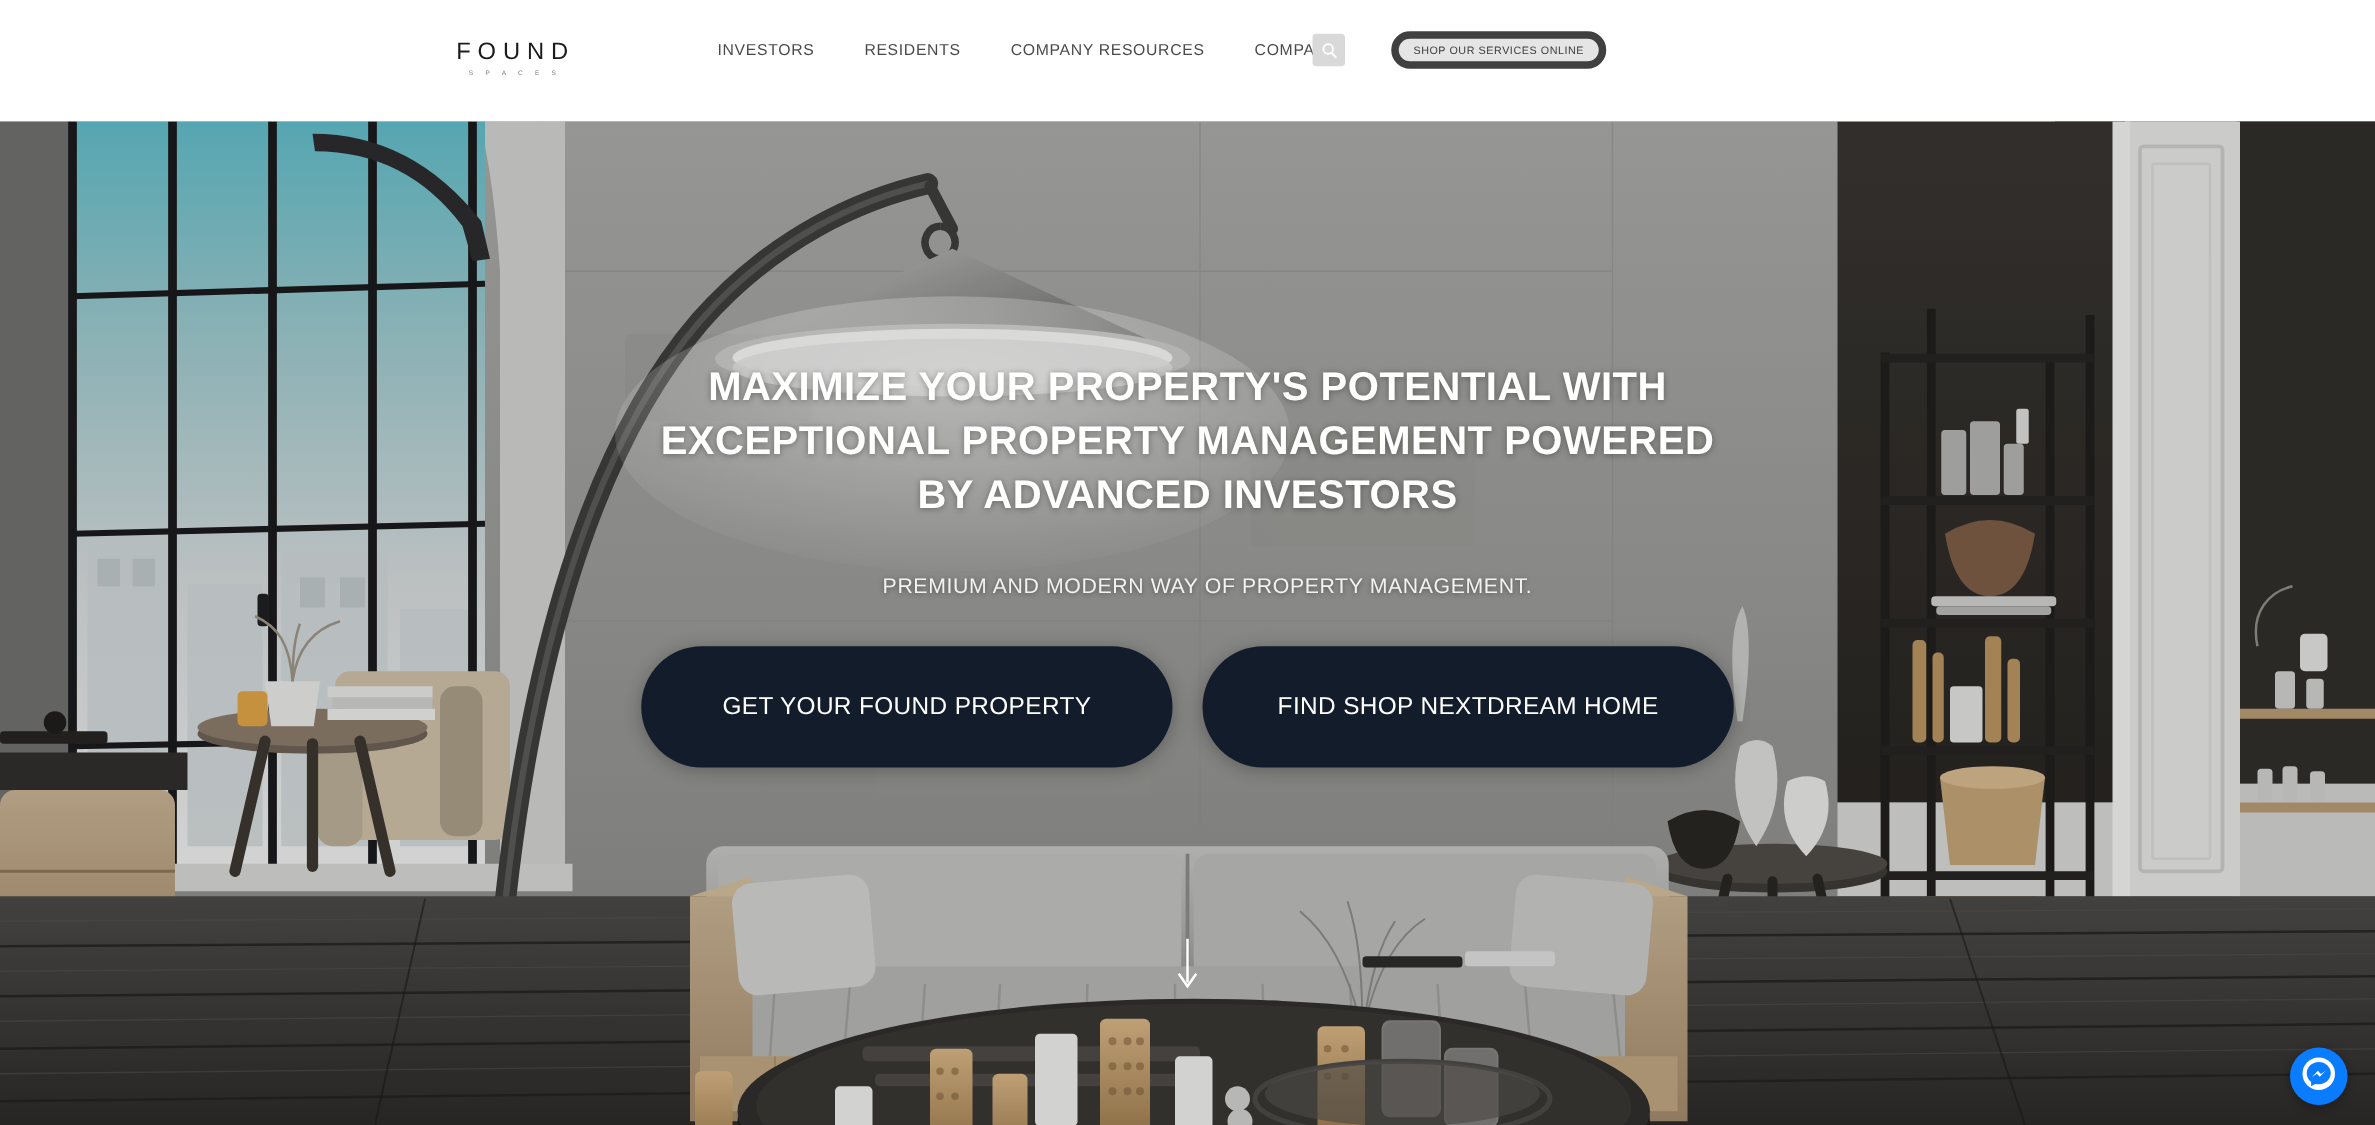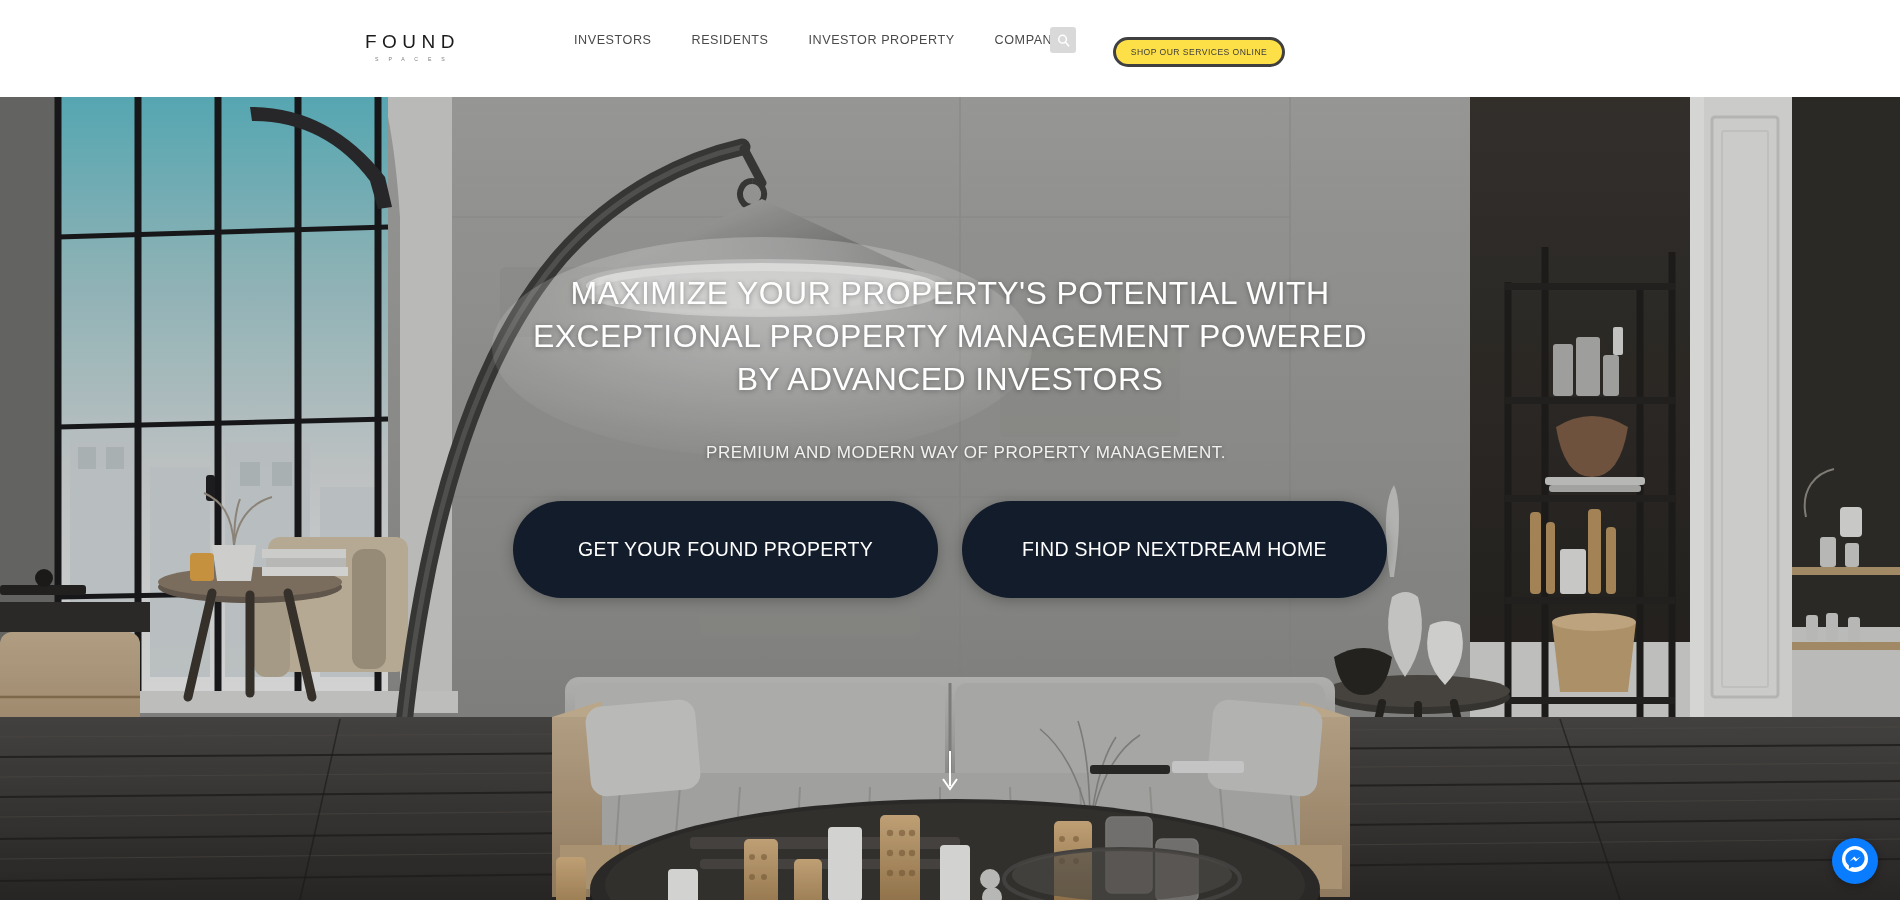--- a/index.html
+++ b/index.html
@@ -83,33 +83,32 @@
     align-items: center;
     justify-content: center;
     cursor: pointer;
   }
   .search-btn svg { display:block; }
 
   .pill-btn {
     position: absolute;
     top: 25px;
     height: 30px;
-    border: 3px solid #404040;
+    border: 6px solid #404040;
     border-radius: 16px;
-    background: #fde047;
+    background: #e5e5e5;
     color: #3d3d3d;
     font-size: 8.6px;
     letter-spacing: 0.45px;
     display: flex;
     align-items: center;
     justify-content: center;
     white-space: nowrap;
     cursor: pointer;
     font-family: "Liberation Sans", sans-serif;
-    margin-top: 12px;
   }
   .pill-shop { left: 1113px; width: 172px; }
   .pill-consult { left: 1317px; width: 256px; }
 
   
   .hero {
     position: relative;
     width: 1900px;
     height: 803px;
     overflow: hidden;
@@ -132,26 +131,26 @@
     position: absolute;
     left: 0; right: 0;
     top: 175px;
     z-index: 10;
     text-align: center;
     color: #fff;
   }
   .hero-title {
     font-size: 32px;
     line-height: 1.34;
-    font-weight: 400;
+    font-weight: 700;
     letter-spacing: 0.4px;
     color: #ffffff;
     text-shadow: 0 1px 5px rgba(0,0,0,0.35);
     max-width: 900px;
-    margin: 0 auto;
+    margin: 16px auto;
   }
   .hero-sub {
     margin-top: 42px;
     font-size: 17px;
     font-weight: 300;
     letter-spacing: 0.5px;
     color: #f2f2f2;
     text-shadow: 0 1px 4px rgba(0,0,0,0.4);
     padding-left: 32px;
   }
@@ -214,21 +213,21 @@
 <header class="site-header">
 
   <div class="logo-wrap">
     <div class="logo-mark">FOUND</div>
     <div class="logo-sub">S P A C E S</div>
   </div>
 
   <nav class="main-nav">
     <a class="nav-link">INVESTORS</a>
     <a class="nav-link">RESIDENTS</a>
-    <a class="nav-link">INVESTOR PROPERTY</a>
+    <a class="nav-link">COMPANY RESOURCES</a>
     <a class="nav-link">COMPANY</a>
   </nav>
 
   <button class="search-btn">
     <span>
       <svg width="15" height="15" viewBox="0 0 16 16" fill="none">
         <circle cx="7" cy="6.6" r="4.1" stroke="#ffffff" stroke-width="1.6"></circle>
         <line x1="10.1" y1="9.9" x2="13.4" y2="13.6" stroke="#ffffff" stroke-width="1.8" stroke-linecap="round"></line>
       </svg>
     </span>

